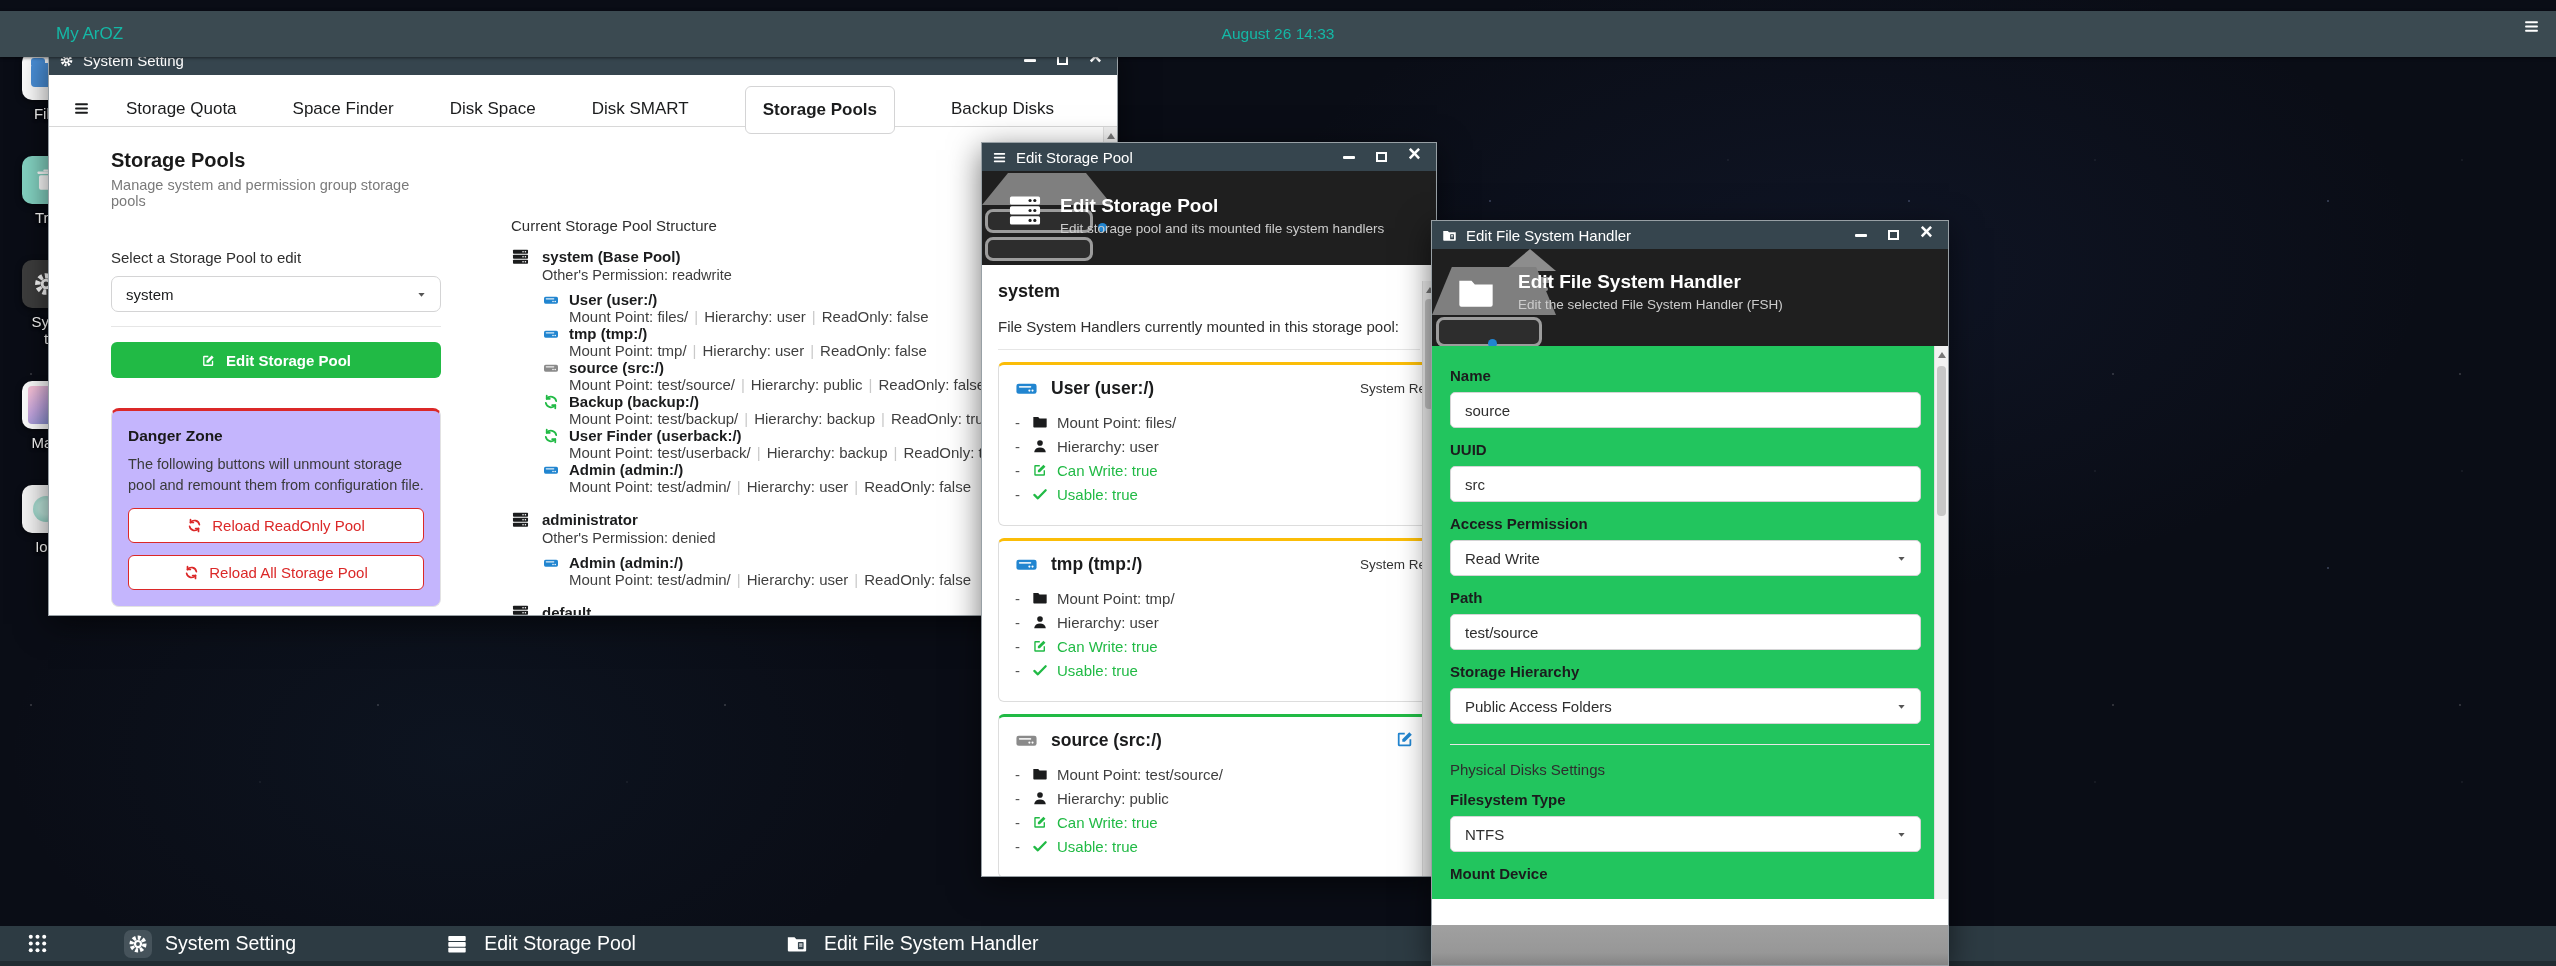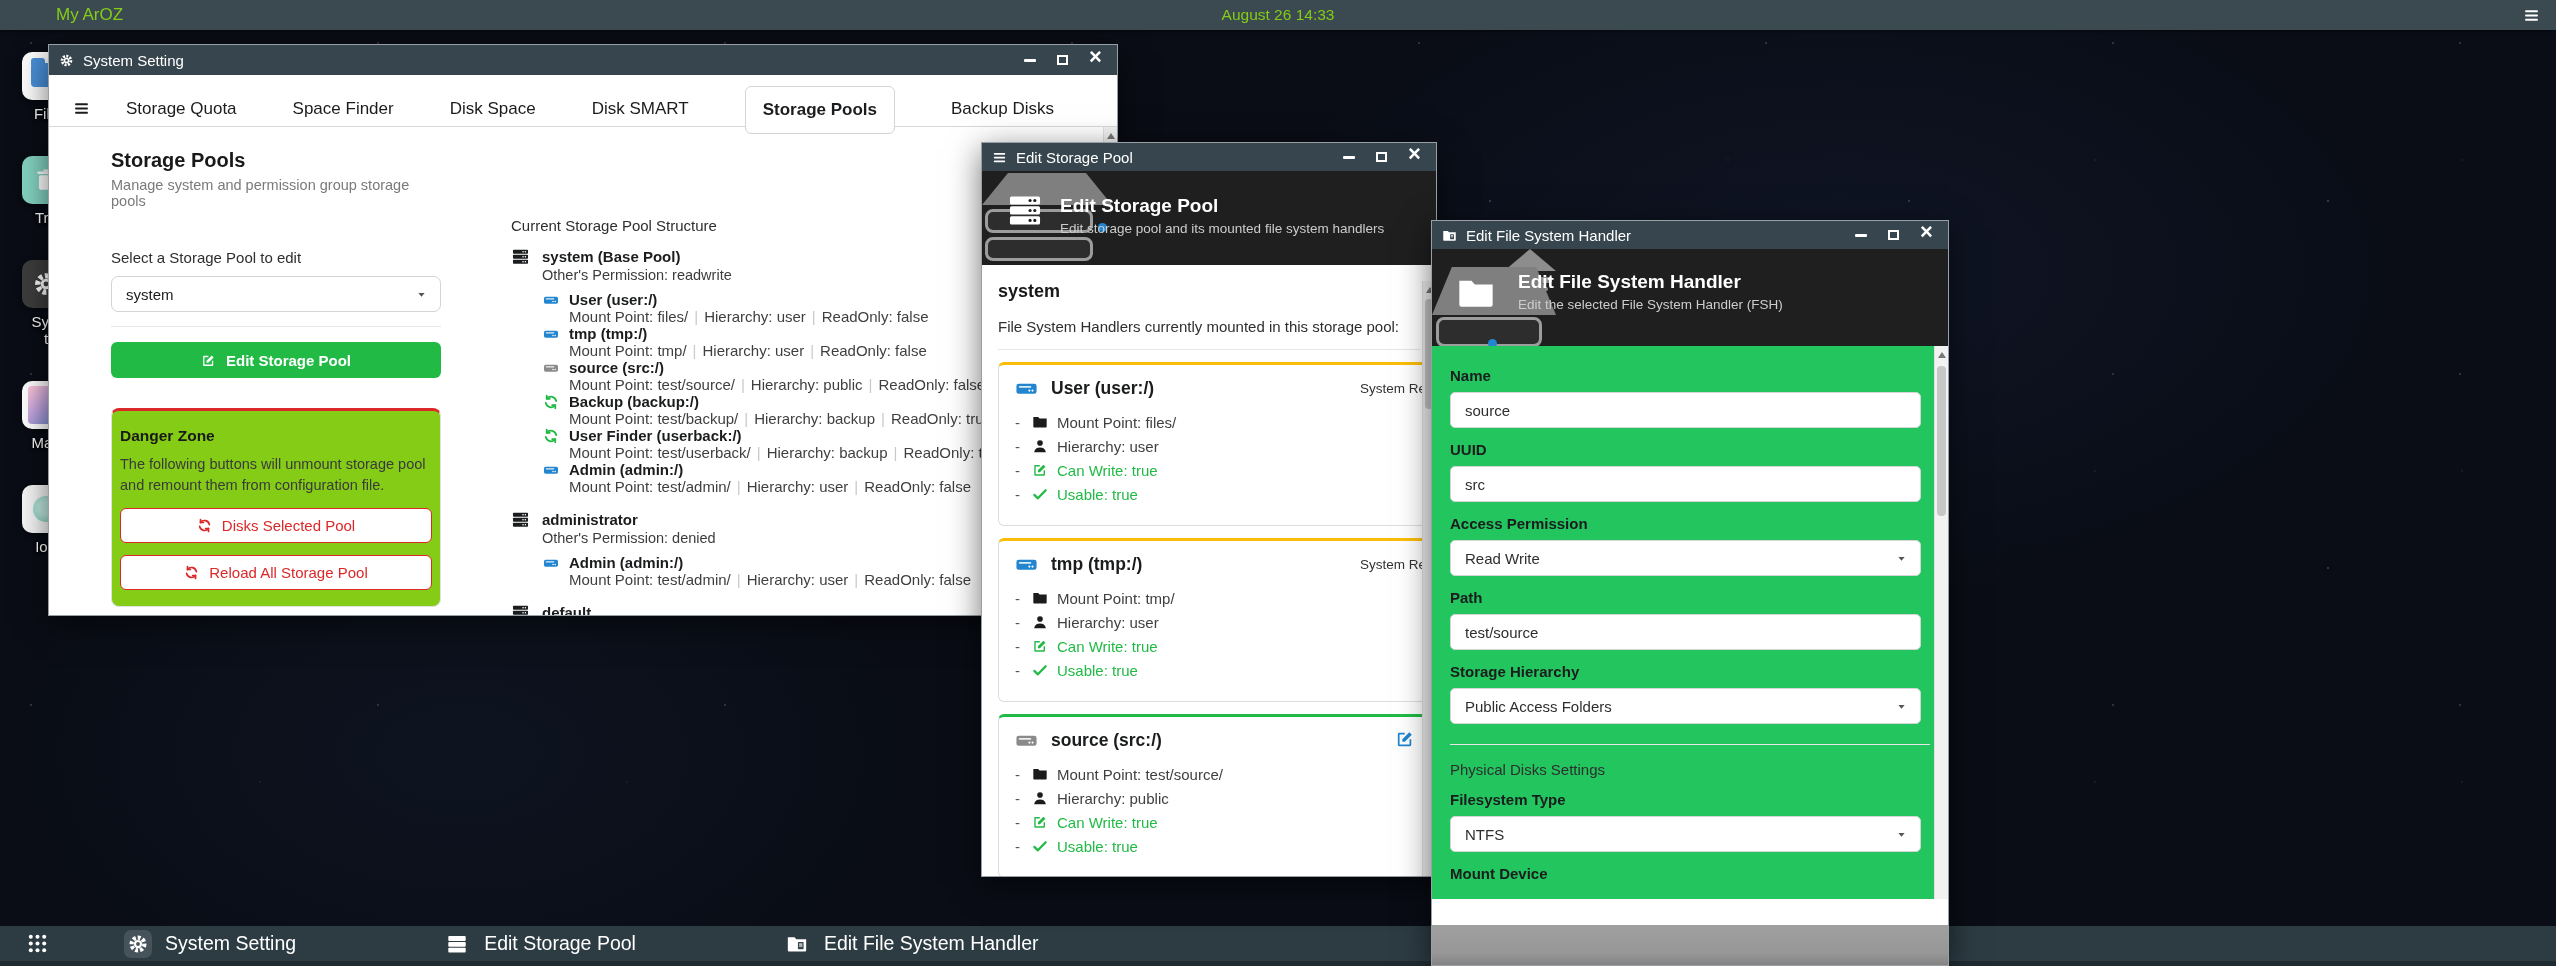--- a/index.html
+++ b/index.html
@@ -18,22 +18,22 @@
       radial-gradient(1.3px 1.3px at 260px 160px, rgba(255,255,255,.6), transparent 60%),
       #0a0d16;
     background-size:auto,auto,347px 331px,347px 331px,419px 367px,419px 367px,283px 257px,283px 257px,367px 311px;}
 
   .ic{display:inline-block;flex:none;line-height:0}
   .ic svg{width:100%;height:100%;display:block}
   .t-blue{color:#2185d0}.t-gray{color:#8a8a8a}.t-green{color:#21ba45}
   .t-dark{color:#1b1c1d}
 
   
-  #topbar{position:absolute;left:0;top:0;width:100%;height:30px;background:#3b4a51;z-index:60;
-    display:flex;align-items:center;color:#84cc16;box-shadow:0 1px 3px rgba(0,0,0,.5)}
+  #topbar{position:absolute;left:0;top:11px;width:100%;height:46px;background:#3b4a51;z-index:60;
+    display:flex;align-items:center;color:#14b8a6;box-shadow:0 1px 3px rgba(0,0,0,.5)}
   #topbar .brand{margin-left:56px;font-size:17px}
   #topbar .clock{position:absolute;left:0;right:0;text-align:center;font-size:15.5px}
   #topbar .burger{position:absolute;right:16px;top:7px;width:17px;height:17px;color:#fff}
 
   
   #desktop-icons{position:absolute;left:10px;top:52px;z-index:2;width:76px}
   .dicon{width:72px;margin-bottom:34px;text-align:center}
   .dtile{width:48px;height:48px;border-radius:10px;margin:0 auto;position:relative;box-shadow:0 2px 6px rgba(0,0,0,.5)}
   .dtile-file-manager{background:#fdfdfd}
   .dtile-file-manager i{position:absolute;left:9px;top:11px;width:30px;height:24px;border-radius:4px;background:#4a90d9;display:block}
@@ -84,21 +84,21 @@
   .pg-heading{margin-top:22px;font-size:20px;font-weight:bold;color:#191919}
   .pg-sub{margin-top:5px;font-size:14.5px;color:#7a7a7a}
   .sel-label{margin-top:40px;font-size:15px;color:#2e2e2e}
   .sel{margin-top:10px;height:36px;border:1px solid #d4d4d5;border-radius:7px;display:flex;align-items:center;
     padding:0 14px;font-size:15px;color:#1b1c1d;cursor:pointer;position:relative}
   .sel .ic-caret{position:absolute;right:12px;top:11px;width:13px;height:13px;color:#555}
   .hline{margin-top:14px;border-top:1px solid #e6e6e6}
   .btn-green{margin-top:15px;height:36px;width:100%;background:#21ba45;border:none;border-radius:6px;color:#fff;
     font-weight:bold;font-size:15px;display:flex;align-items:center;justify-content:center;gap:10px;cursor:pointer}
   .btn-green .ic{width:15px;height:15px}
-  .danger{margin-top:30px;border:1px solid #e2e2e2;border-top:3px solid #db2828;border-radius:8px;padding:16px 8px 16px;background:#84cc16}
+  .danger{margin-top:30px;border:1px solid #e2e2e2;border-top:3px solid #db2828;border-radius:8px;padding:16px 16px 16px;background:#c4b5fd}
   .danger h3{font-size:15.5px;font-weight:bold;color:#191919}
   .danger p{margin-top:9px;font-size:14.5px;line-height:1.45;color:#3a3a3a}
   .btn-red{margin-top:12px;height:35px;width:100%;background:#fff;border:1px solid #db2828;border-radius:6px;color:#db2828;
     font-size:15px;display:flex;align-items:center;justify-content:center;gap:10px;cursor:pointer}
   .btn-red .ic{width:15px;height:15px}
 
   .ss-right{position:absolute;left:462px;top:0;width:635px}
   .struct-heading{margin-top:90px;font-size:15px;color:#2e2e2e}
   #pool-tree{margin-top:13px}
   .pool-block{margin-bottom:15px}
@@ -304,21 +304,21 @@
           <p>The following buttons will unmount storage pool and remount them from configuration file.</p>
           <button class="btn-red">
             <span class="ic">
                 <svg viewBox="0 0 24 24" fill="none" stroke="currentColor" stroke-width="2.7" stroke-linecap="round" stroke-linejoin="round">
                   <path d="M19.8 10.6A8 8 0 0 0 5.6 7.2"></path>
                   <path d="M5.6 2.6v4.6h4.6"></path>
                   <path d="M4.2 13.4a8 8 0 0 0 14.2 3.4"></path>
                   <path d="M18.4 21.4v-4.6h-4.6"></path>
                 </svg>
               </span>
-            <span>Disks Selected Pool</span>
+            <span>Reload ReadOnly Pool</span>
           </button>
           <button class="btn-red">
             <span class="ic">
                 <svg viewBox="0 0 24 24" fill="none" stroke="currentColor" stroke-width="2.7" stroke-linecap="round" stroke-linejoin="round">
                   <path d="M19.8 10.6A8 8 0 0 0 5.6 7.2"></path>
                   <path d="M5.6 2.6v4.6h4.6"></path>
                   <path d="M4.2 13.4a8 8 0 0 0 14.2 3.4"></path>
                   <path d="M18.4 21.4v-4.6h-4.6"></path>
                 </svg>
               </span>

